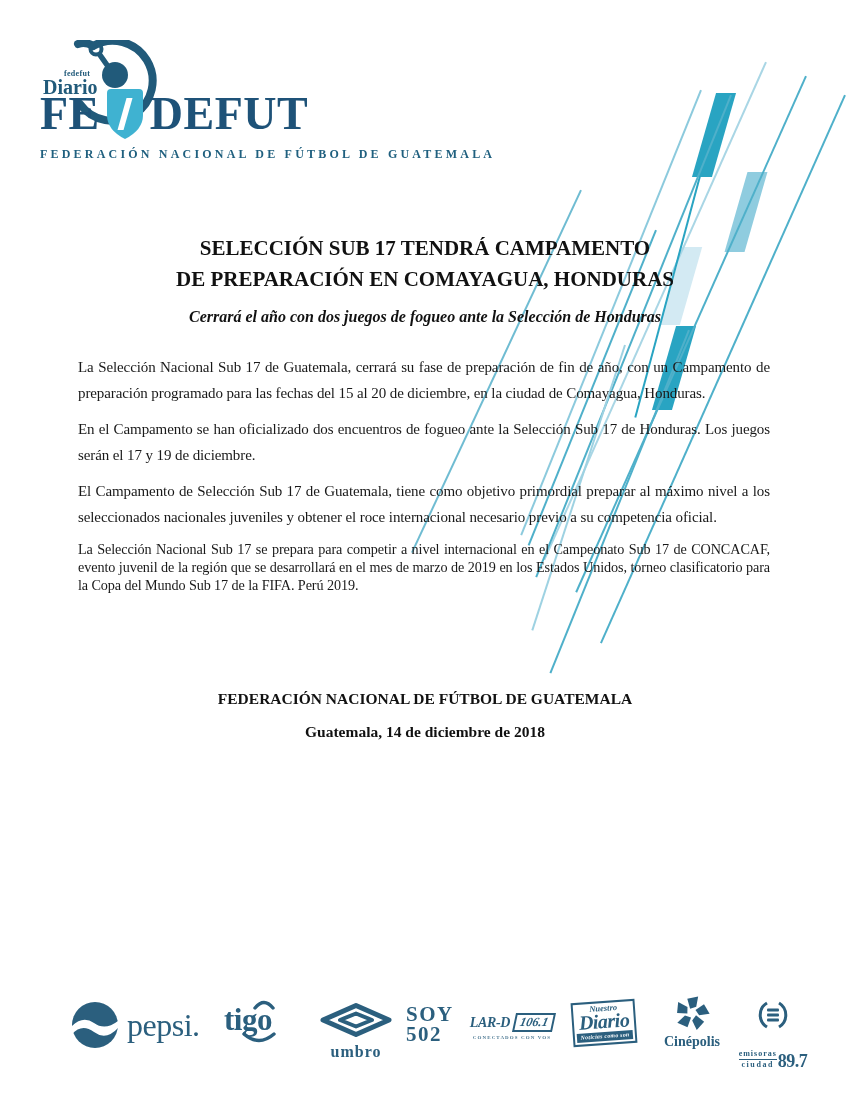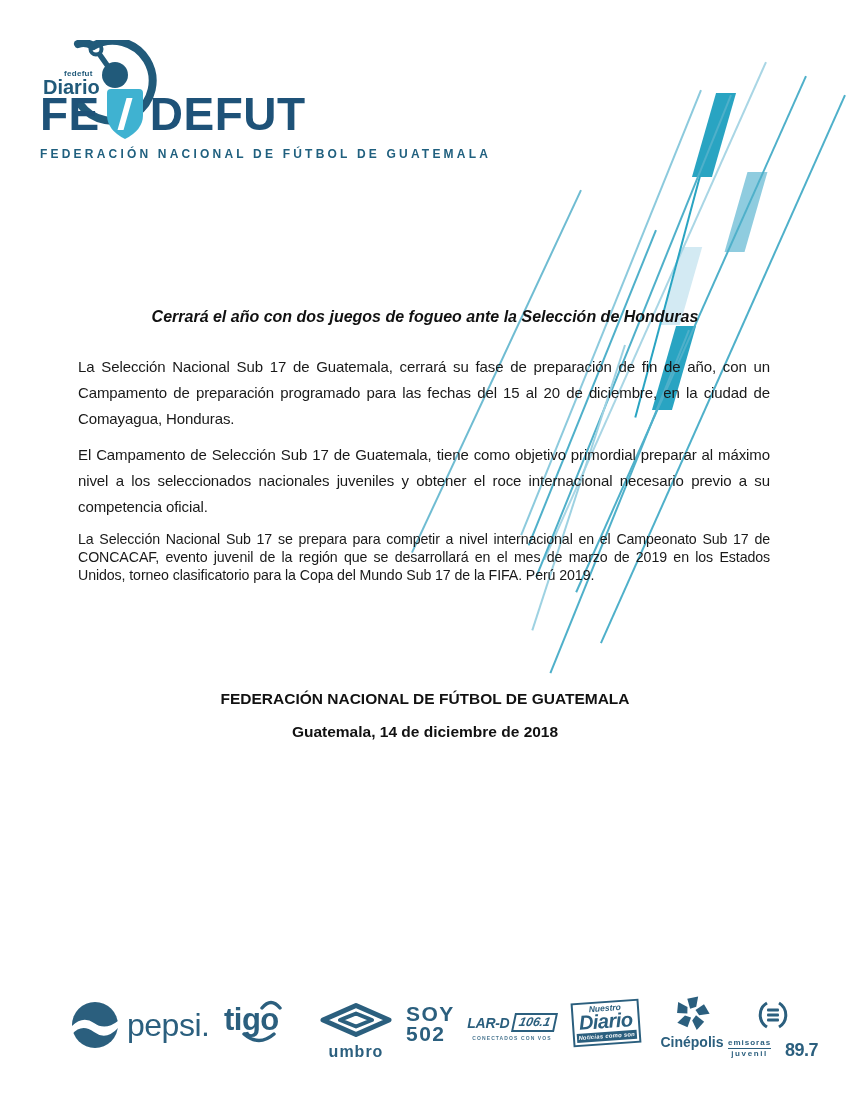--- a/index.html
+++ b/index.html
@@ -1,17 +1,17 @@
 <!DOCTYPE html>
 <html><head>
 <meta charset="utf-8">
 <style>
   html,body{margin:0;padding:0;background:#ffffff;}
   .page{position:relative;width:850px;height:1096px;background:#ffffff;overflow:hidden;
-        font-family:Liberation Sans, sans-serif;color:#191919;}
+        font-family:Liberation Serif, serif;color:#191919;}
 
   
   .decor{position:absolute;inset:0;z-index:1;pointer-events:none;}
   .stripe{position:absolute;width:20px;transform:skewX(-16deg);}
   .st1{left:704px;top:93px;height:84px;background:#29a4c2;}
   .st2{left:736px;top:172px;height:80px;background:#8fccdf;}
   .st3{left:671px;top:247px;height:78px;background:#d3eaf3;}
   .st4{left:664px;top:326px;height:84px;background:#29a4c2;}
   .dline{position:absolute;width:1.6px;transform-origin:top center;}
   .dl1{left:765px;top:62px;height:545px;background:#a9d6e5;transform:rotate(24deg);}
@@ -74,21 +74,21 @@
   .lr-tag{margin-top:3px;font-size:5px;font-weight:700;letter-spacing:1.1px;opacity:.85;}
   .sp-nd{left:572px;top:8px;transform:rotate(-4deg);border:2.5px solid #2b5f7e;background:#fff;
          padding:1px 5px 2px;text-align:center;}
   .nd1{font-size:8.5px;font-weight:800;font-style:italic;line-height:8px;}
   .nd2{font-size:20px;font-weight:900;font-style:italic;line-height:18px;letter-spacing:-0.5px;}
   .nd3{margin:2px -3px 0;background:#2b5f7e;color:#fff;font-size:5.8px;font-style:italic;
        font-weight:700;letter-spacing:.3px;padding:1px 0 2px;}
   .sp-cine{left:656px;top:3px;width:72px;text-align:center;}
   .cine-word{font-size:14px;font-weight:700;margin-top:0;}
   .sp-emi{left:728px;top:7px;width:90px;text-align:center;}
-  .emi-row{display:flex;align-items:flex-end;justify-content:space-between;gap:1px;margin-top:5px;}
+  .emi-row{display:flex;align-items:flex-end;justify-content:center;gap:1px;margin-top:16px;}
   .emi-names{display:flex;flex-direction:column;align-items:center;}
   .emi-l1{font-size:8px;font-weight:800;letter-spacing:1px;line-height:8px;
           border-bottom:1px solid #2b5f7e;padding-bottom:1px;}
   .emi-l2{font-size:8px;font-weight:800;letter-spacing:1.6px;line-height:9px;}
   .emi-freq{font-size:18px;font-weight:800;line-height:16px;letter-spacing:-0.5px;}
 </style>
 </head>
 <body>
 
 <div class="page">
@@ -127,24 +127,29 @@
       <span>FE</span>
       <svg class="shield" width="44" height="54" viewBox="0 0 44 54">
         <path d="M4,6 Q4,2 8,2 L36,2 Q40,2 40,6 L40,28 Q40,43 22,52 Q4,43 4,28 Z" fill="#3fb2d1"></path>
         <path d="M23.5,11 L29.5,11 L20.5,43 L14.5,43 Z" fill="#ffffff"></path>
       </svg>
       <span>DEFUT</span>
     </div>
     <div class="fedefut-tagline">FEDERACIÓN NACIONAL DE FÚTBOL DE GUATEMALA</div>
   </div>
 
+  <div class="title">
+    <div>SELECCIÓN SUB 17 TENDRÁ CAMPAMENTO</div>
+    <div>DE PREPARACIÓN EN COMAYAGUA, HONDURAS</div>
+  </div>
   <div class="subtitle">Cerrará el año con dos juegos de fogueo ante la Selección de Honduras</div>
 
   <div class="bodycol">
     <p>La Selección Nacional Sub 17 de Guatemala, cerrará su fase de preparación de fin de año, con un Campamento de preparación programado para las fechas del 15 al 20 de diciembre, en la ciudad de Comayagua, Honduras.</p>
+    <p>En el Campamento se han oficializado dos encuentros de fogueo ante la Selección Sub 17 de Honduras. Los juegos serán el 17 y 19 de diciembre.</p>
     <p>El Campamento de Selección Sub 17 de Guatemala, tiene como objetivo primordial preparar al máximo nivel a los seleccionados nacionales juveniles y obtener el roce internacional necesario previo a su competencia oficial.</p>
     <p class="small">La Selección Nacional Sub 17 se prepara para competir a nivel internacional en el Campeonato Sub 17 de CONCACAF, evento juvenil de la región que se desarrollará en el mes de marzo de 2019 en los Estados Unidos, torneo clasificatorio para la Copa del Mundo Sub 17 de la FIFA. Perú 2019.</p>
   </div>
 
   <div class="signature">FEDERACIÓN NACIONAL DE FÚTBOL DE GUATEMALA</div>
   <div class="dateline">Guatemala, 14 de diciembre de 2018</div>
 
   <div class="sponsors">
 
     <div class="sp sp-pepsi">
@@ -211,20 +216,20 @@
       <svg width="34" height="30" viewBox="0 0 34 30">
         <path d="M11,3 A14,14 0 0 0 11,27" fill="none" stroke="#2b5f7e" stroke-width="3"></path>
         <path d="M23,3 A14,14 0 0 1 23,27" fill="none" stroke="#2b5f7e" stroke-width="3"></path>
         <rect x="11" y="8.5" width="12" height="3" rx="1" fill="#2b5f7e"></rect>
         <rect x="11" y="13.5" width="12" height="3" rx="1" fill="#2b5f7e"></rect>
         <rect x="11" y="18.5" width="12" height="3" rx="1" fill="#2b5f7e"></rect>
       </svg>
       <div class="emi-row">
         <div class="emi-names">
           <span class="emi-l1">emisoras</span>
-          <span class="emi-l2">juvenil</span>
+          <span class="emi-l2">ciudad</span>
         </div>
         <span class="emi-freq">89.7</span>
       </div>
     </div>
 
   </div>
 </div>
 
 </body></html>

